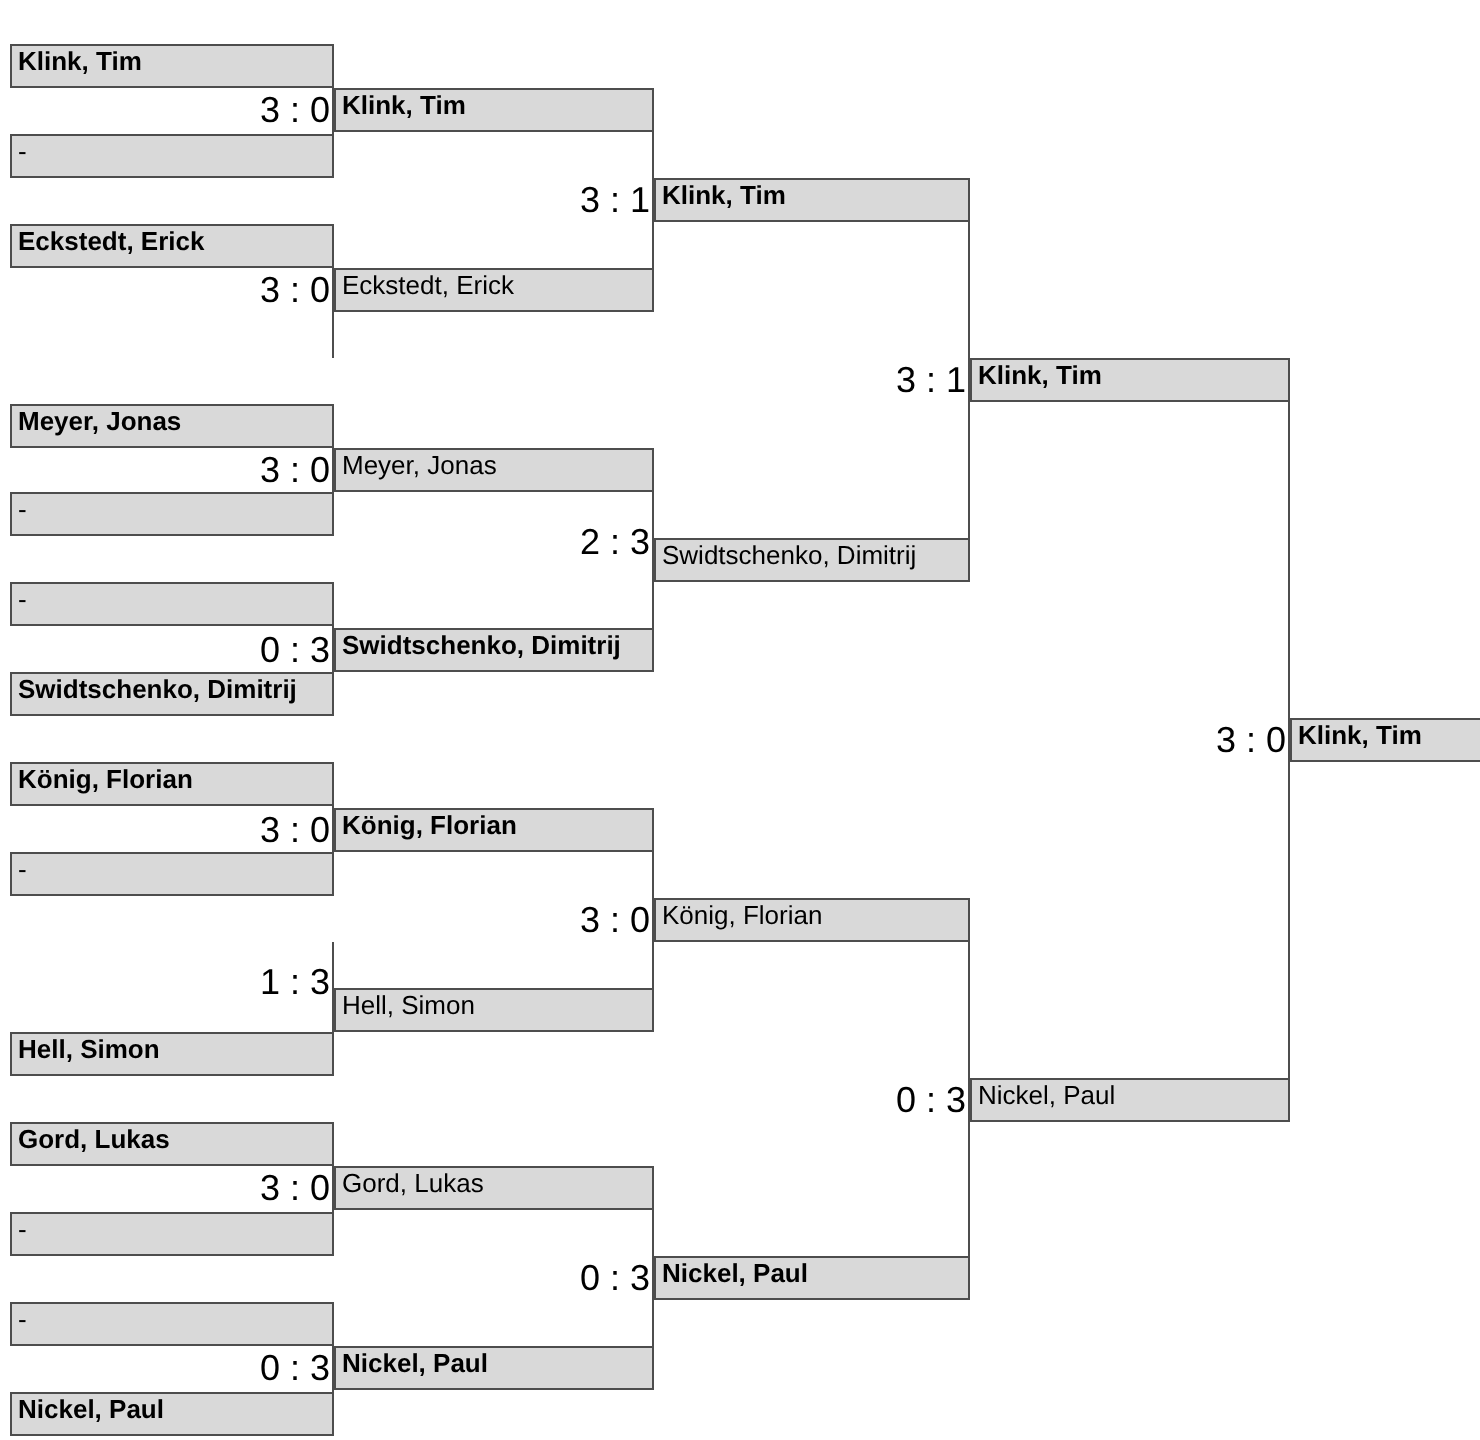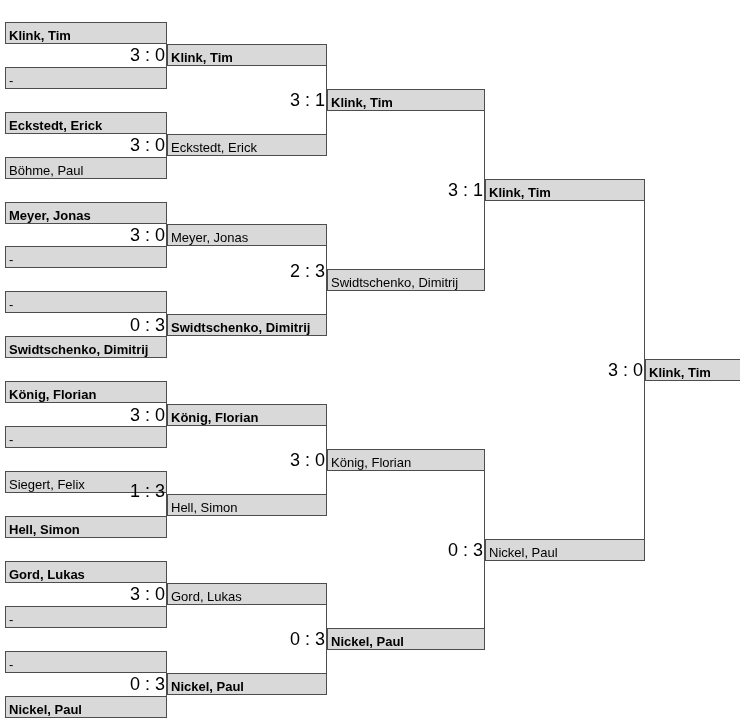--- a/index.html
+++ b/index.html
@@ -3,21 +3,21 @@
 <meta charset="utf-8">
 <style>
   html,body{margin:0;padding:0;background:#ffffff;}
   #stage{
     position:relative;width:740px;height:720px;overflow:hidden;
     font-family:"Liberation Sans",sans-serif;color:#000;background:#fff;
   }
   .box{
     position:absolute;height:22px;box-sizing:border-box;
     background:#d9d9d9;border:1.5px solid #4d4d4d;
-    display:flex;align-items:flex-end;overflow:hidden;
+    display:flex;align-items:flex-start;overflow:hidden;
   }
   .nm{font-size:13px;white-space:nowrap;padding-left:3px;}
   .bold{font-weight:700;}
   .c1{left:5px;width:162px;}
   .c2{left:167px;width:160px;}
   .c3{left:327px;width:158px;}
   .c4{left:485px;width:160px;}
   .c5{left:645px;width:96px;}
   .score{
     position:absolute;width:50px;height:22px;line-height:22px;
@@ -52,43 +52,37 @@
 
   <div class="box c1" style="top:22px">
       <span class="nm bold">Klink, Tim</span>
     </div>
   <div class="box c1" style="top:67px">
       <span class="nm">-</span>
     </div>
   <div class="box c1" style="top:112px">
       <span class="nm bold">Eckstedt, Erick</span>
     </div>
-  <div class="box c1" style="top:157px">
-      <span class="nm">Böhme, Paul</span>
-    </div>
   <div class="box c1" style="top:202px">
       <span class="nm bold">Meyer, Jonas</span>
     </div>
   <div class="box c1" style="top:246px">
       <span class="nm">-</span>
     </div>
   <div class="box c1" style="top:291px">
       <span class="nm">-</span>
     </div>
   <div class="box c1" style="top:336px">
       <span class="nm bold">Swidtschenko, Dimitrij</span>
     </div>
   <div class="box c1" style="top:381px">
       <span class="nm bold">König, Florian</span>
     </div>
   <div class="box c1" style="top:426px">
       <span class="nm">-</span>
-    </div>
-  <div class="box c1" style="top:471px">
-      <span class="nm">Siegert, Felix</span>
     </div>
   <div class="box c1" style="top:516px">
       <span class="nm bold">Hell, Simon</span>
     </div>
   <div class="box c1" style="top:561px">
       <span class="nm bold">Gord, Lukas</span>
     </div>
   <div class="box c1" style="top:606px">
       <span class="nm">-</span>
     </div>

